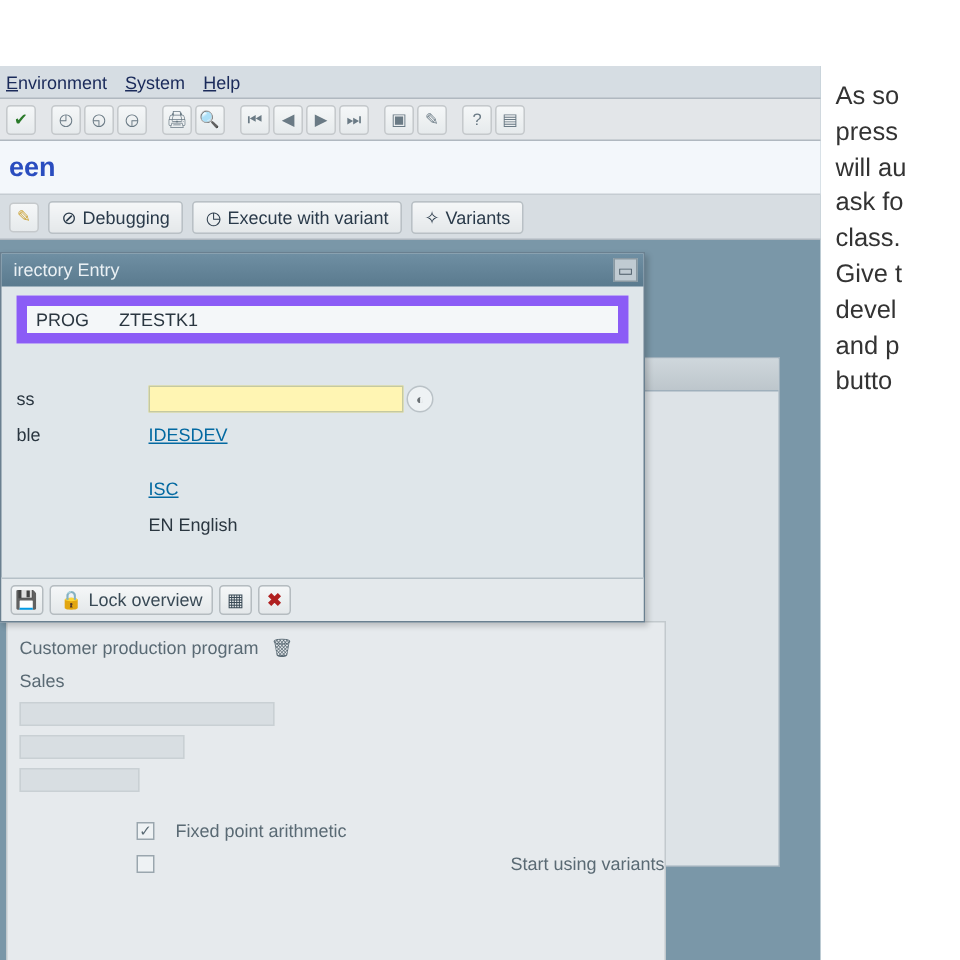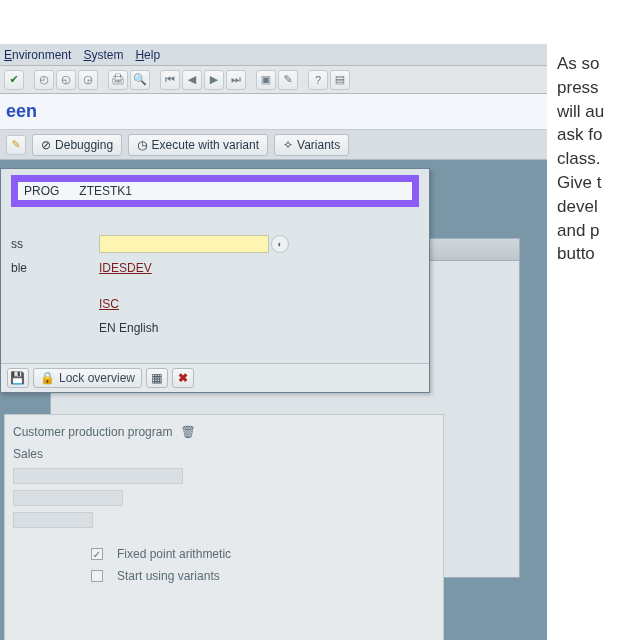--- a/index.html
+++ b/index.html
@@ -25,21 +25,21 @@
   .modal-title { height: 22px; background: linear-gradient(#6f8fa3,#5a7a8e); color: #eaf0f4; font-size: 12px; display: flex; align-items: center; justify-content: space-between; padding: 0 4px 0 8px; }
   .modal-title .close { width: 16px; height: 16px; background: #c0cbd2; border: 1px solid #8a99a2; font-size: 11px; display: flex; align-items: center; justify-content: center; color: #4a5a66; }
   .modal-body { padding: 6px 10px 10px 10px; }
   .row { display: flex; align-items: center; height: 22px; font-size: 12px; color: #2a3640; margin-bottom: 2px; }
   .row .lbl { width: 88px; overflow: hidden; white-space: nowrap; }
   .row .val { flex: 1; }
   .obj-row { background: #f4f7f9; border: 7px solid #8b5cf6; padding: 2px 6px; display: flex; gap: 20px; margin-bottom: 14px; }
   .obj-row span { font-size: 12px; color: #2a3640; }
   .input-like { height: 18px; background: #fff5b3; border: 1px solid #c5c9a0; width: 170px; }
   .f4 { width: 18px; height: 18px; margin-left: 2px; border: 1px solid #bac2c7; background: #eef2f4; border-radius: 50%; font-size: 9px; display: flex; align-items: center; justify-content: center; color: #6a7074; }
-  .underline-link { color: #7f1d1d; text-decoration: underline; font-size: 12px; }
+  .underline-link { color: #0369a1; text-decoration: underline; font-size: 12px; }
   .plain-val { font-size: 12px; color: #2a3640; }
   .modal-footer { border-top: 1px solid #b5c0c7; background: #e4e9ec; padding: 4px 6px; display: flex; align-items: center; gap: 4px; }
   .foot-btn { height: 20px; border: 1px solid #b5bcc0; background: linear-gradient(#f5f7f8,#e4e8ea); border-radius: 3px; display: flex; align-items: center; justify-content: center; padding: 0 6px; font-size: 12px; color: #3a4a56; }
   .foot-btn.icon-only { width: 22px; padding: 0; }
   .foot-btn.red { color: #b02020; font-weight: bold; }
   .inner-panel { position: absolute; top: 254px; left: 4px; width: 440px; height: 230px; background: #e6eaed; border: 1px solid #c2c9cd; }
   .inner-panel .row2 { display: flex; align-items: center; font-size: 12px; color: #5a6a74; height: 22px; padding-left: 8px; gap: 8px; }
   .ro-input { width: 170px; height: 16px; background: #d8dee2; border: 1px solid #c9d0d4; }
   .trash { width: 14px; height: 14px; color: #5a6a74; font-size: 12px; }
   .chk { width: 12px; height: 12px; border: 1px solid #9aa6ae; display: inline-flex; align-items: center; justify-content: center; font-size: 10px; color: #5a6a74; margin-right: 6px; background: #eef2f4; }
@@ -122,27 +122,31 @@
             <div class="ro-input" style="width:110px"></div>
           </div>
         <div class="row2">
             <div class="ro-input" style="width:80px"></div>
           </div>
         <div class="spacer12"></div>
         <div class="row2" style="padding-left:86px;">
           <span class="chk">✓</span>
           <span>Fixed point arithmetic</span>
         </div>
-        <div class="row2" style="padding-left:86px;">
+        <div class="row2" style="padding-left:86px;justify-content:space-between;">
           <span class="chk"></span>
           <span>Start using variants</span>
         </div>
       </div>
 
       <div class="modal">
+        <div class="modal-title">
+          <span>irectory Entry</span>
+          <div class="close">▭</div>
+        </div>
         <div class="modal-body">
           <div class="obj-row">
             <span>PROG</span>
             <span>ZTESTK1</span>
           </div>
           <div class="spacer12"></div>
           <div class="row">
             <div class="lbl">ss</div>
             <div class="val" style="display:flex;align-items:center;">
               <div class="input-like"></div>

